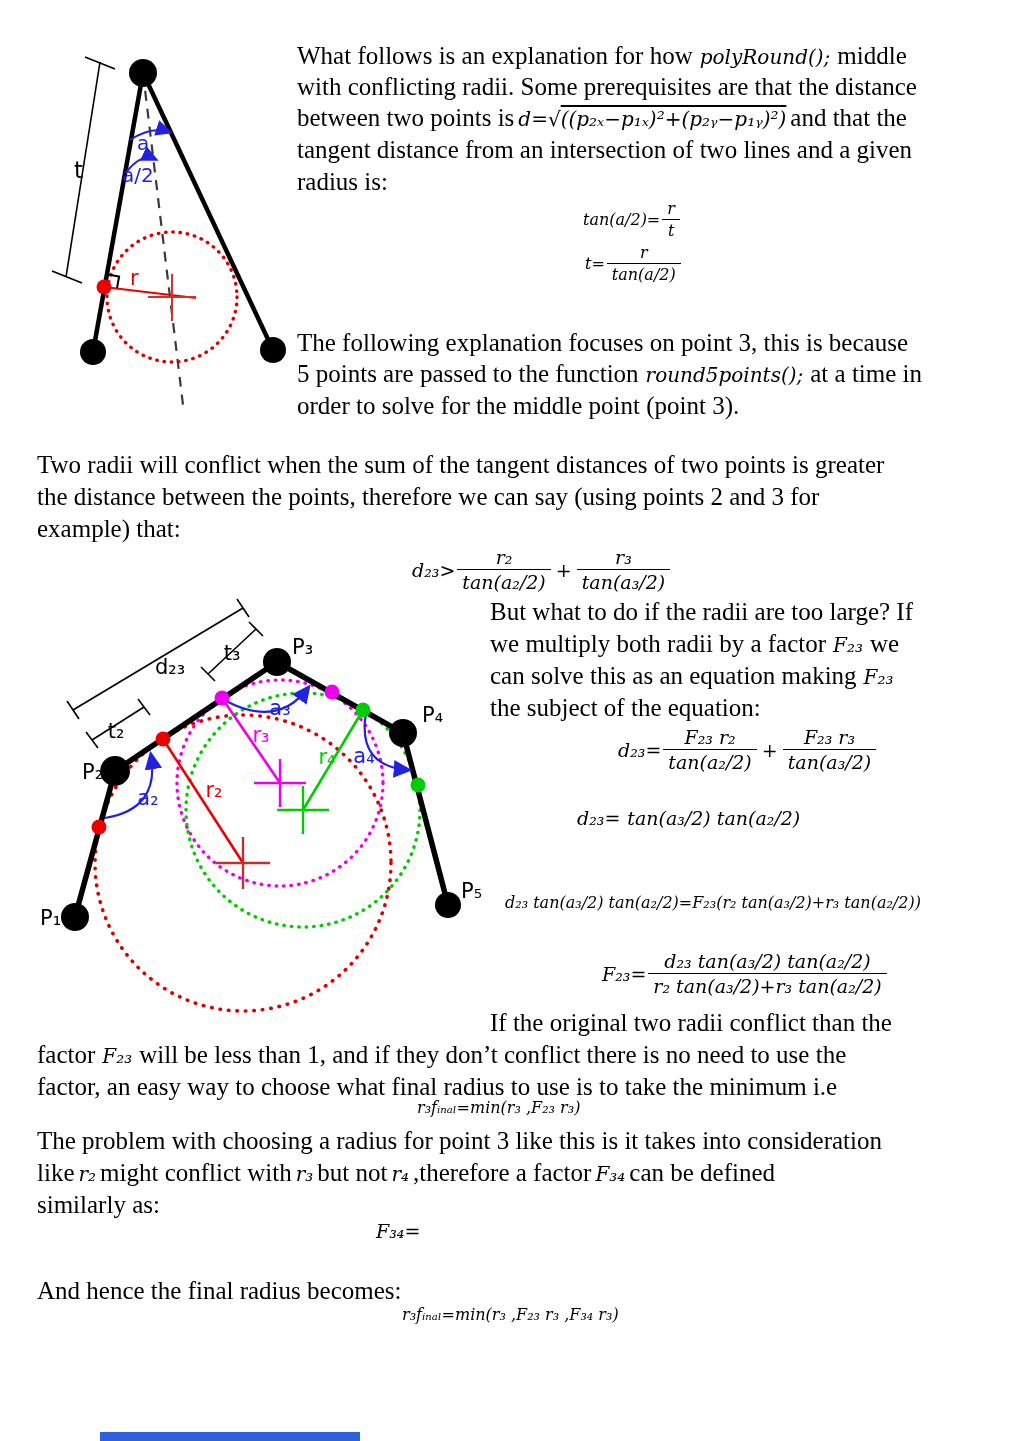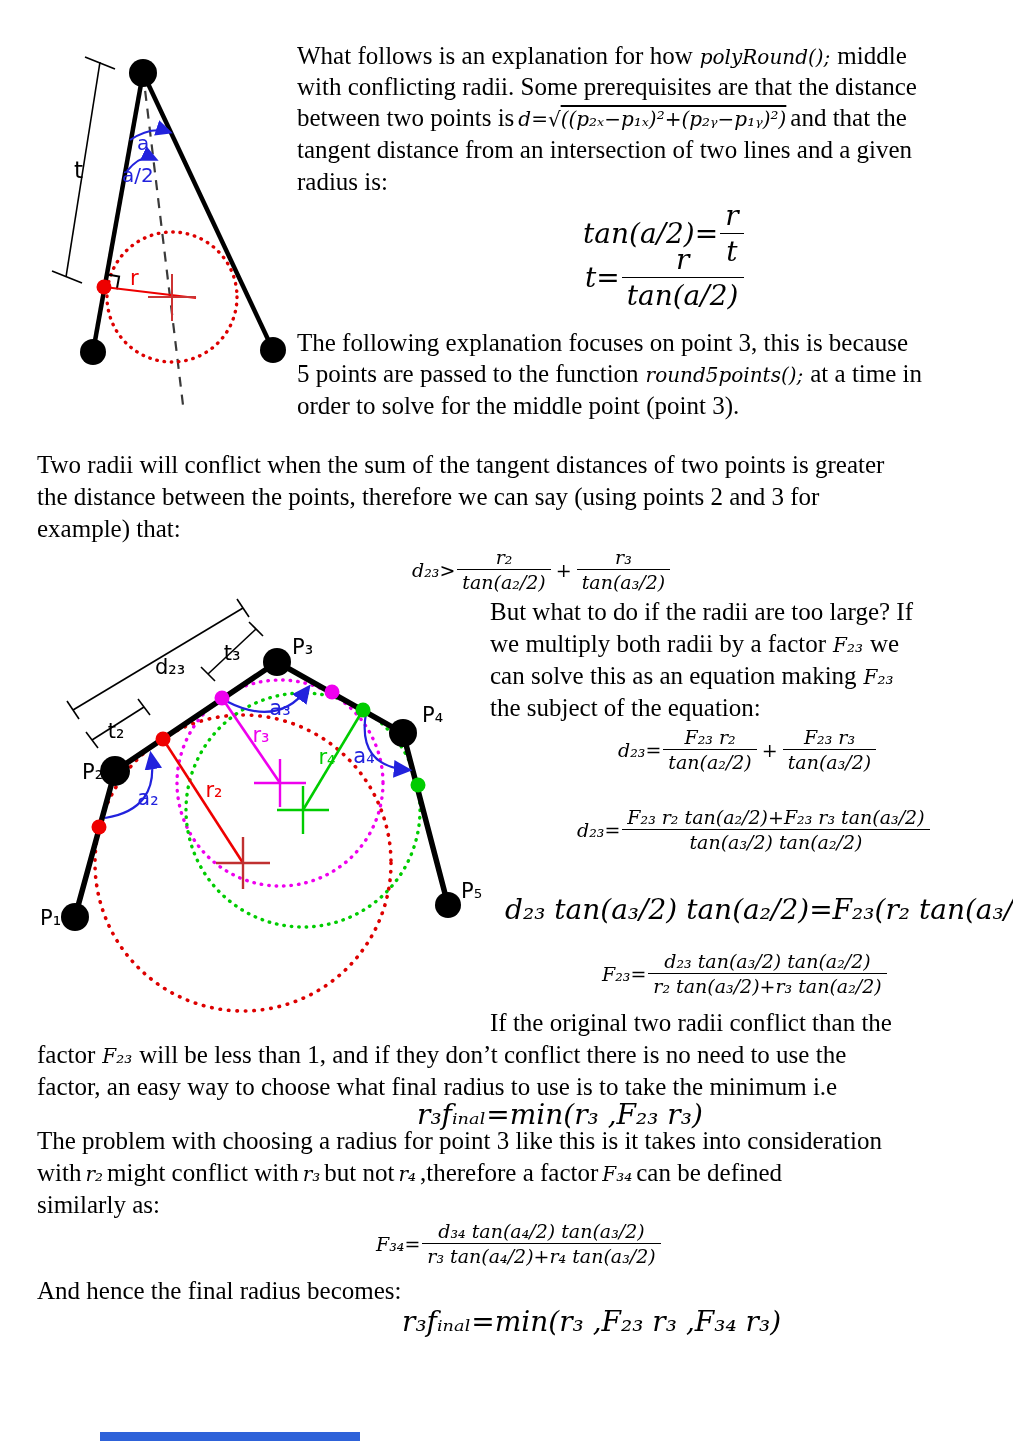--- a/index.html
+++ b/index.html
@@ -4,21 +4,21 @@
 <style>
   html,body{margin:0;padding:0;background:#ffffff;}
   .page{position:relative;width:1013px;height:1441px;background:#ffffff;overflow:hidden;
         font-family:"Liberation Serif","DejaVu Serif",serif;color:#000;}
   .tl{position:absolute;white-space:nowrap;font-size:25px;line-height:1.1;}
   .im{font-family:"DejaVu Serif","DejaVu Sans",serif;font-style:italic;font-size:20px;margin:0 7px;}
   .im.tight{margin:0 4px;}
   .ov{text-decoration:overline;margin:0;}
   .formula{position:absolute;display:flex;align-items:center;white-space:nowrap;
            font-family:"DejaVu Serif","DejaVu Sans",serif;font-style:italic;font-size:19px;}
-  .formula.f20{font-size:28px;}
+  .formula.f20{font-size:16px;}
   .frac{display:inline-block;text-align:center;margin:0 2px;}
   .frac .num{display:block;padding:0 5px 1px 5px;border-bottom:1.6px solid #000;}
   .frac .den{display:block;padding:1px 5px 0 5px;}
   .op{margin:0 3px;}
   svg text{font-family:"DejaVu Sans","Liberation Sans",sans-serif;}
   .blue-bar{position:absolute;left:100px;top:1432px;width:260px;height:9px;background:#2e62d9;}
 </style>
 </head>
 <body>
 
@@ -201,21 +201,20 @@
     <span class="op">+</span>
     <span class="frac">
         <span class="num">F₂₃ r₃</span>
         <span class="den">tan(a₃/2)</span>
       </span>
   </div>
 
   <div class="formula" style="left:577px;top:806px;">
     <span>d₂₃=</span>
     <span class="frac">
-        <span class="num">F₂₃ r₂ tan(a₂/2)+F₂₃ r₃ tan(a₃/2)</span>
         <span class="den">tan(a₃/2) tan(a₂/2)</span>
       </span>
   </div>
 
   <div class="formula f20" style="left:505px;top:893px;">
     <span>d₂₃ tan(a₃/2) tan(a₂/2)=F₂₃(r₂ tan(a₃/2)+r₃ tan(a₂/2))</span>
   </div>
 
   <div class="formula" style="left:602px;top:950px;">
     <span>F₂₃=</span>
@@ -227,29 +226,25 @@
 
   <div class="tl" style="left:490px;top:1009px;"><span>If the original two radii conflict than the</span></div>
   <div class="tl" style="left:37px;top:1041px;"><span>factor</span><span class="im">F₂₃</span><span>will be less than 1, and if they don’t conflict there is no need to use the</span></div>
   <div class="tl" style="left:37px;top:1073px;"><span>factor, an easy way to choose what final radius to use is to take the minimum i.e</span></div>
 
   <div class="formula f20" style="left:417px;top:1098px;">
     <span>r₃fᵢₙₐₗ=min(r₃ ,F₂₃ r₃)</span>
   </div>
 
   <div class="tl" style="left:37px;top:1127px;"><span>The problem with choosing a radius for point 3 like this is it takes into consideration</span></div>
-  <div class="tl" style="left:37px;top:1159px;"><span>with</span><span class="im tight">r₂</span><span>might conflict with</span><span class="im tight">r₃</span><span>but not</span><span class="im tight">r₄</span><span>,therefore a factor</span><span class="im tight">F₃₄</span><span>can be defined</span></div>
+  <div class="tl" style="left:37px;top:1159px;"><span>like</span><span class="im tight">r₂</span><span>might conflict with</span><span class="im tight">r₃</span><span>but not</span><span class="im tight">r₄</span><span>,therefore a factor</span><span class="im tight">F₃₄</span><span>can be defined</span></div>
   <div class="tl" style="left:37px;top:1191px;"><span>similarly as:</span></div>
 
   <div class="formula" style="left:376px;top:1220px;">
     <span>F₃₄=</span>
-    <span class="frac">
-        <span class="num">d₃₄ tan(a₄/2) tan(a₃/2)</span>
-        <span class="den">r₃ tan(a₄/2)+r₄ tan(a₃/2)</span>
-      </span>
   </div>
 
   <div class="tl" style="left:37px;top:1277px;"><span>And hence the final radius becomes:</span></div>
   <div class="formula f20" style="left:402px;top:1305px;">
     <span>r₃fᵢₙₐₗ=min(r₃ ,F₂₃ r₃ ,F₃₄ r₃)</span>
   </div>
 
   <div class="blue-bar"></div>
 
 </div>

